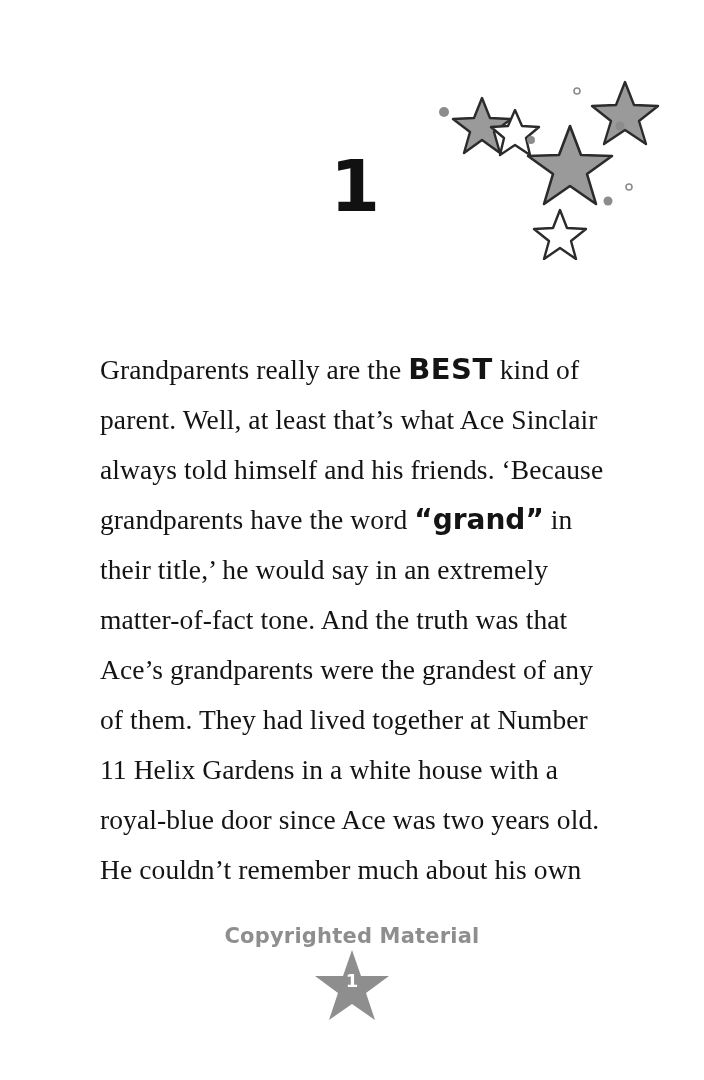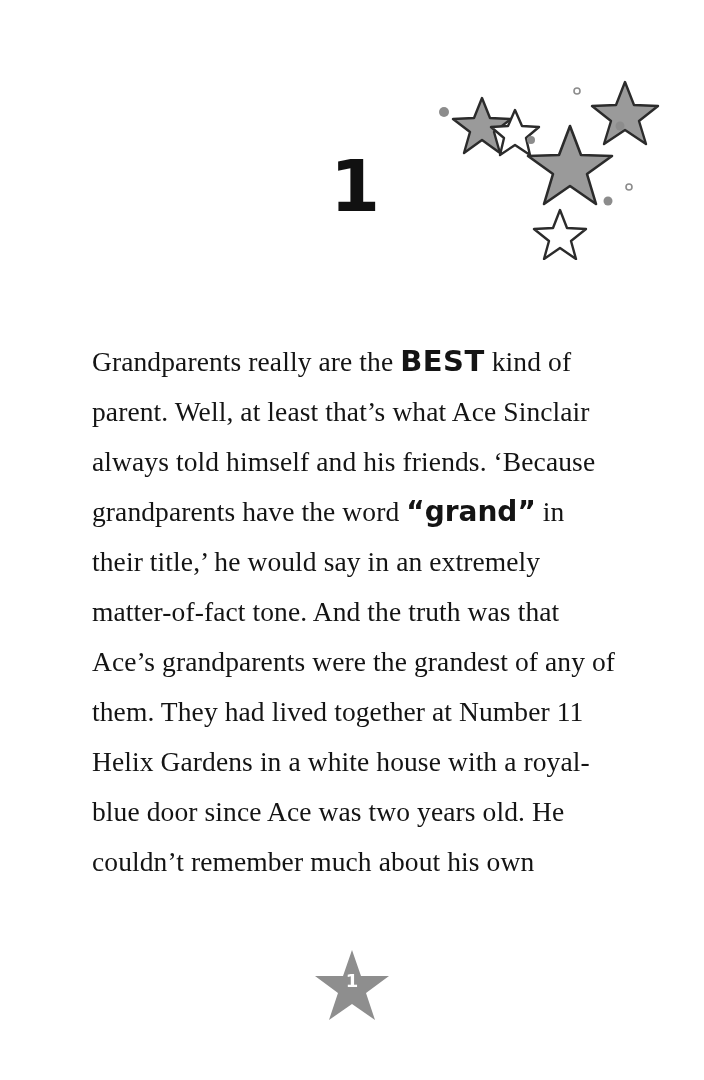--- a/index.html
+++ b/index.html
@@ -53,21 +53,21 @@
     left: 92px;
     top: 336px;
     width: 528px;
     font-family: "Liberation Serif", serif;
     font-size: 27.5px;
     line-height: 50px;
     color: #141414;
     letter-spacing: 0.1px;
   }
   .body-text p {
-    margin: 0;
+    margin: 8px;
     text-align: left;
   }
   .shout {
     font-family: "DejaVu Sans", sans-serif;
     font-weight: bold;
     font-size: 29px;
     letter-spacing: 0.5px;
   }
   .quoted-grand {
     font-family: "DejaVu Sans", sans-serif;
@@ -143,20 +143,21 @@
     </svg>
   </div>
 
   <div class="chapter-number">1</div>
 
   <div class="body-text">
     <p><span>Grandparents really are the </span><span class="shout">BEST</span><span> kind of parent. Well, at least that’s what Ace Sinclair always told himself and his friends. ‘Because grandparents have the word </span><span class="quoted-grand">“grand”</span><span> in their title,’ he would say in an extremely matter-of-fact tone. And the truth was that Ace’s grandparents were the grandest of any of them. They had lived together at Number 11 Helix Gardens in a white house with a royal-blue door since Ace was two years old. He couldn’t remember much about his own</span></p>
   </div>
 
   <div class="footer">
+    <div class="copyright">Copyrighted Material</div>
 
     <div class="page-star">
       <svg width="78" height="76" viewBox="0 0 78 76" xmlns="http://www.w3.org/2000/svg">
         <polygon points="39,2 48,28 76,28 53,45 62,72 39,56 16,72 25,45 2,28 30,28" fill="#8e8e8e"></polygon>
       </svg>
     </div>
     <div class="page-number">1</div>
   </div>
 
 </div>

